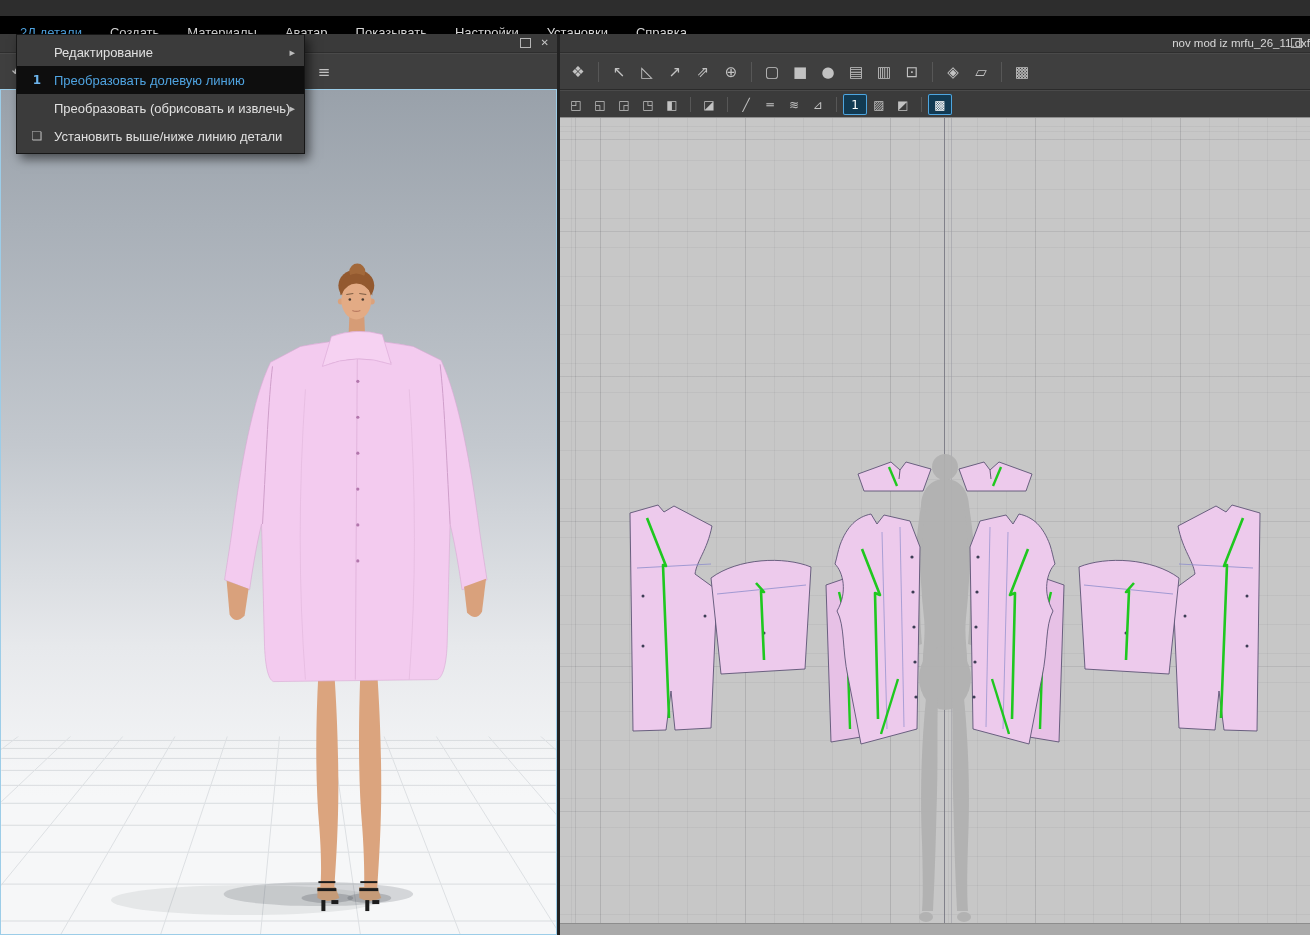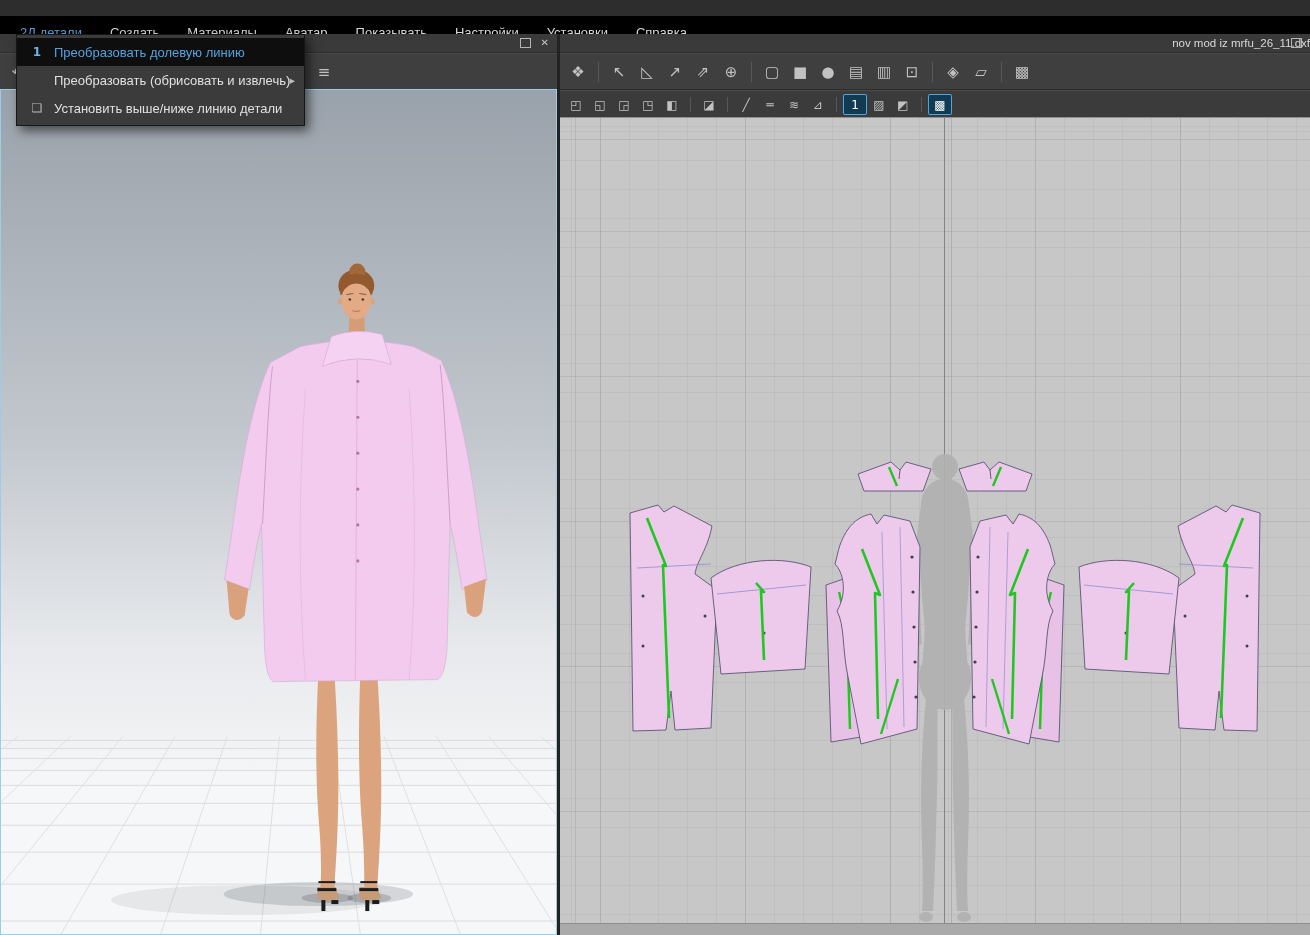--- a/index.html
+++ b/index.html
@@ -418,20 +418,24 @@
 
         <use href="#gL" transform="translate(770,0) scale(-1,1)"></use>
       </svg>
 
       <div class="hscroll"></div>
     </div>
   </div>
 
   <div class="dropdown">
 
+  <div class="drow has-submenu">
+
+        <span class="dlabel">Редактирование</span>
+      </div>
       <div class="drow highlighted">
         <span class="dicon">1</span>
         <span class="dlabel">Преобразовать долевую линию</span>
       </div>
       <div class="drow has-submenu">
 
         <span class="dlabel">Преобразовать (обрисовать и извлечь)</span>
       </div>
       <div class="drow">
         <span class="dicon">❏</span>

